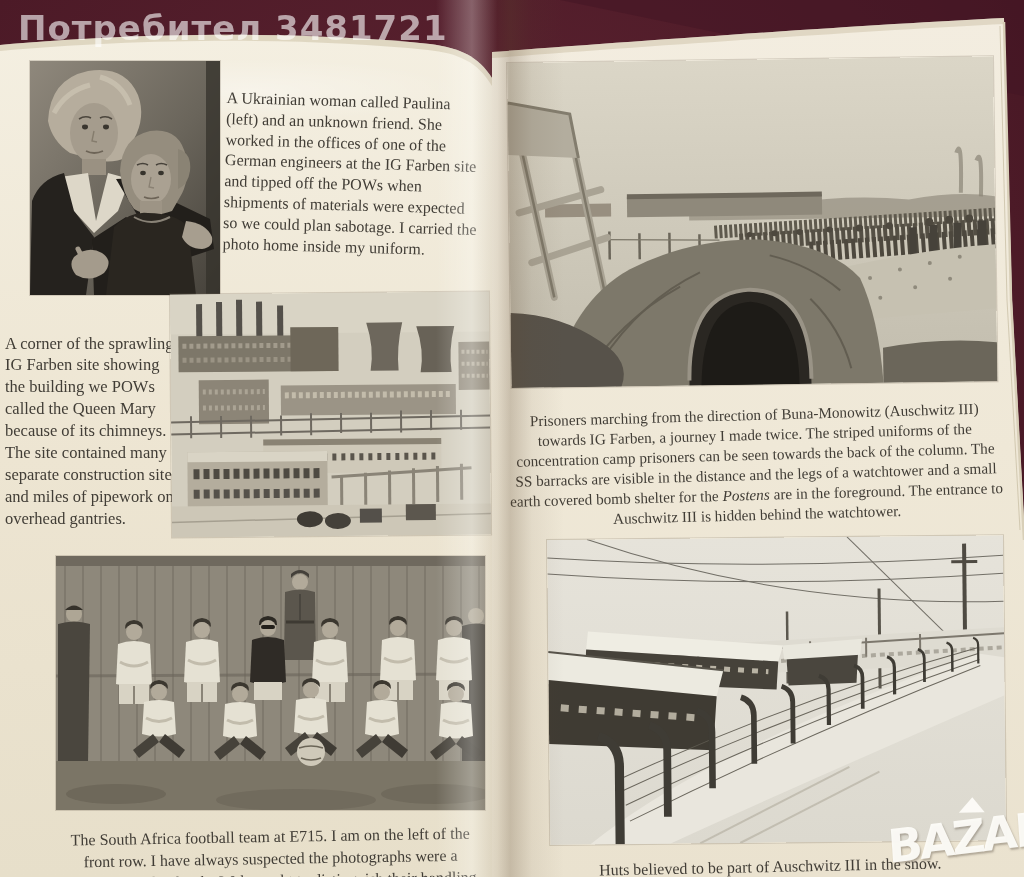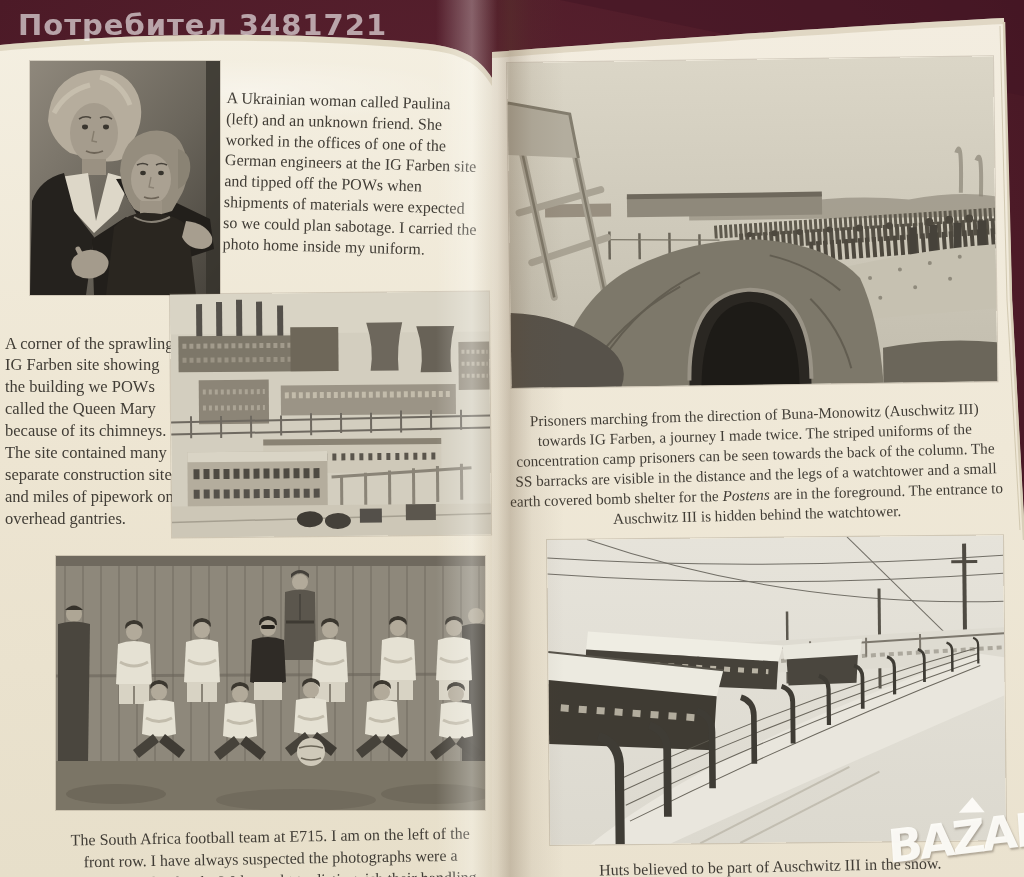--- a/index.html
+++ b/index.html
@@ -3,21 +3,21 @@
 <meta charset="utf-8">
 <style>
   html,body{margin:0;padding:0;background:#2c0e16;}
   #scene{position:relative;width:1024px;height:877px;overflow:hidden;
          font-family:"Liberation Serif","DejaVu Serif",serif;}
   
   #book-bg{position:absolute;left:0;top:0;}
   
   .watermark{position:absolute;left:18px;top:8px;
     font-family:"DejaVu Sans","Liberation Sans",sans-serif;
-    font-weight:bold;font-size:29px;letter-spacing:1px;
+    font-weight:bold;font-size:34px;letter-spacing:1px;
     color:rgba(255,255,255,0.60);}
   .brand-logo{position:absolute;left:886px;top:820px;
     font-family:"DejaVu Sans","Liberation Sans",sans-serif;
     font-weight:900;font-size:46px;letter-spacing:-3px;
     color:rgba(253,252,248,0.95);
     transform:rotate(-7deg) skewX(-3deg);transform-origin:left top;
     text-shadow:1px 2px 2px rgba(120,110,95,0.5);}
   .brand-logo .roof{position:absolute;left:74px;top:-12px;width:0;height:0;
     border-left:13px solid transparent;border-right:13px solid transparent;
     border-bottom:15px solid rgba(253,252,248,0.95);

